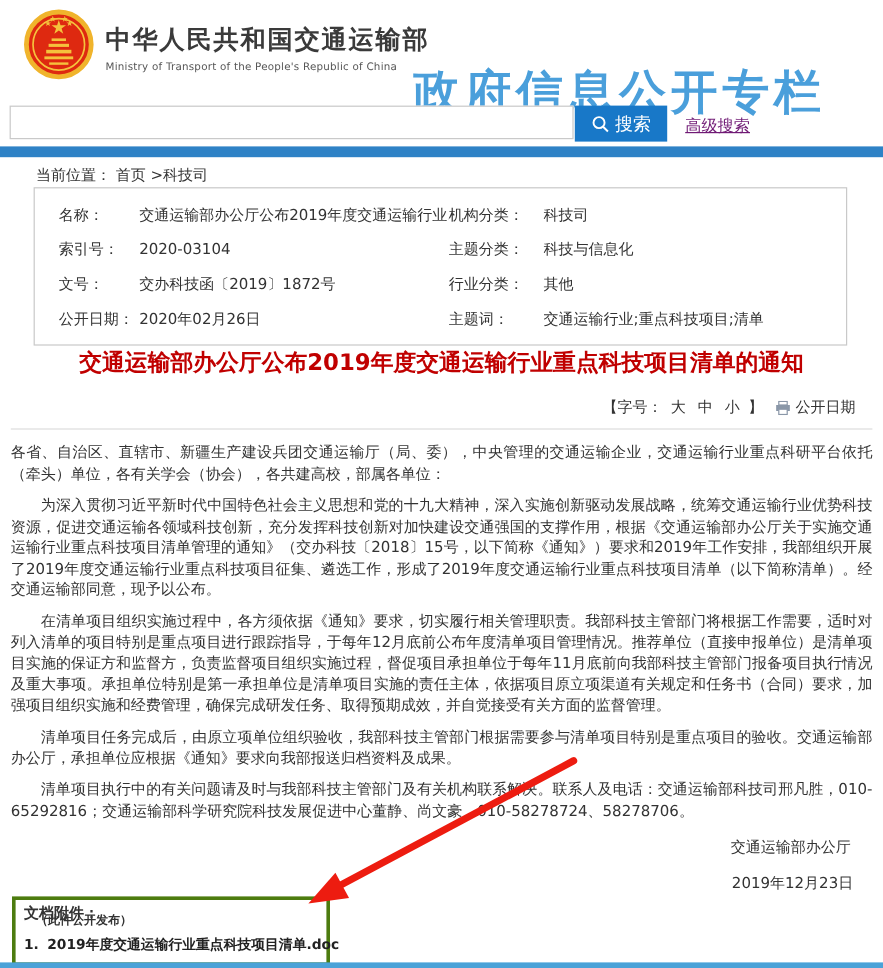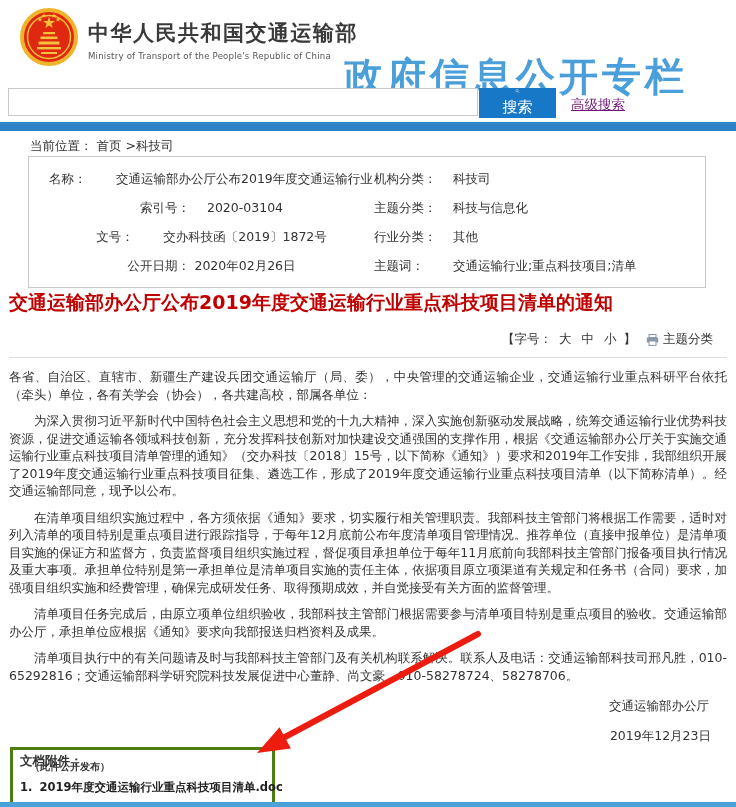--- a/index.html
+++ b/index.html
@@ -7,41 +7,41 @@
 
   
   .emblem{position:absolute;left:18px;top:7px;width:62px;height:64px;}
   .ministry{position:absolute;left:88px;top:19px;}
   .ministry-cn{font-size:21px;font-weight:bold;color:#3a3a3a;letter-spacing:1.5px;}
   .ministry-en{font-size:8.6px;color:#555;margin-top:4px;letter-spacing:.2px;}
   .column-title{position:absolute;left:344px;top:30px;font-size:39px;font-weight:bold;color:#4a9fdb;letter-spacing:4px;white-space:nowrap;margin-top:20px;}
 
   
   .search-input{position:absolute;left:8px;top:88px;width:452px;height:26px;border:1px solid #c9c9c9;padding:0 8px;font-size:13px;outline:none;}
-  .search-btn{position:absolute;left:479px;top:88px;width:77px;height:30px;background:#1878c8;border:none;color:#fff;font-size:15px;display:flex;align-items:center;justify-content:center;gap:5px;cursor:pointer;font-family:inherit;flex-direction:column;}
+  .search-btn{position:absolute;left:479px;top:88px;width:77px;height:30px;background:#1878c8;border:none;color:#fff;font-size:15px;display:flex;align-items:center;justify-content:center;gap:5px;cursor:pointer;font-family:inherit;}
   .advanced-link{position:absolute;left:571px;top:96px;font-size:13.5px;color:#701a75;text-decoration:underline;cursor:pointer;}
 
   .band-top{position:absolute;left:0;top:122px;width:736px;height:9px;background:#2e82c6;}
   .band-bottom{position:absolute;left:0;bottom:0;width:736px;height:5px;background:#4aa2d8;}
 
   .breadcrumb{position:absolute;left:30px;top:138px;font-size:12.5px;color:#333;}
   .breadcrumb a{color:#333;text-decoration:none;cursor:pointer;}
 
   
   .meta{position:absolute;left:28px;top:156px;width:678px;border:1px solid #c9c9c9;background:#fff;padding:8px 0 6px;box-sizing:border-box;}
   .meta-row{display:flex;align-items:center;height:29px;font-size:12.5px;}
-  .m-left{display:flex;width:345px;padding-left:20px;box-sizing:border-box;justify-content:center;}
+  .m-left{display:flex;width:345px;padding-left:20px;box-sizing:border-box;}
   .m-right{display:flex;flex:1;}
   .m-label-l{width:67px;flex:none;}
   .m-label-r{width:79px;flex:none;}
   .m-value{white-space:nowrap;overflow:hidden;}
 
   
   .article{position:absolute;left:9px;top:289px;width:718px;}
-  .doc-title{font-size:19px;font-weight:bold;color:#c00000;text-align:left;line-height:26px;margin:0;}
+  .doc-title{font-size:19px;font-weight:bold;color:#c00000;text-align:center;line-height:26px;margin:0;}
   .toolbar{display:flex;justify-content:flex-end;align-items:center;gap:4px;font-size:12.5px;margin-top:16px;padding-right:14px;color:#333;}
   .toolbar .sz{cursor:pointer;margin:0 3px;}
   .toolbar .print{cursor:pointer;margin-left:6px;display:flex;align-items:center;gap:4px;}
   .rule{border:none;border-top:1px solid #dcdcdc;margin:9px 0 10px;}
   .article p{font-size:12.5px;line-height:17.5px;text-align:justify;margin:0 0 9px;}
   .article p.indent{text-indent:2em;}
   .sig{ text-align:right;padding-right:18px;font-size:12.5px;margin-top:14px;}
   .date{text-align:right;padding-right:16px;font-size:12.5px;margin-top:13px;}
   .pub-note{font-size:10px;margin-top:15px;padding-left:21px;font-weight:bold;}
 
@@ -147,21 +147,21 @@
       <span class="sz">大</span>
       <span class="sz">中</span>
       <span class="sz">小</span>
       <span>】</span>
       <span class="print">
         <svg width="13" height="12" viewBox="0 0 13 12">
           <rect x="3" y="0.5" width="7" height="3" fill="none" stroke="#8a97a8" stroke-width="1"></rect>
           <rect x="0.8" y="3.5" width="11.4" height="5" fill="#8a97a8"></rect>
           <rect x="3" y="7" width="7" height="4.4" fill="#fff" stroke="#8a97a8" stroke-width="1"></rect>
         </svg>
-        <span>主题分类</span>
+        <span>公开日期</span>
       </span>
     </div>
     <hr class="rule">
     <p>各省、自治区、直辖市、新疆生产建设兵团交通运输厅（局、委），中央管理的交通运输企业，交通运输行业重点科研平台依托（牵头）单位，各有关学会（协会），各共建高校，部属各单位：</p>
     <p class="indent">为深入贯彻习近平新时代中国特色社会主义思想和党的十九大精神，深入实施创新驱动发展战略，统筹交通运输行业优势科技资源，促进交通运输各领域科技创新，充分发挥科技创新对加快建设交通强国的支撑作用，根据《交通运输部办公厅关于实施交通运输行业重点科技项目清单管理的通知》（交办科技〔2018〕15号，以下简称《通知》）要求和2019年工作安排，我部组织开展了2019年度交通运输行业重点科技项目征集、遴选工作，形成了2019年度交通运输行业重点科技项目清单（以下简称清单）。经交通运输部同意，现予以公布。</p>
     <p class="indent">在清单项目组织实施过程中，各方须依据《通知》要求，切实履行相关管理职责。我部科技主管部门将根据工作需要，适时对列入清单的项目特别是重点项目进行跟踪指导，于每年12月底前公布年度清单项目管理情况。推荐单位（直接申报单位）是清单项目实施的保证方和监督方，负责监督项目组织实施过程，督促项目承担单位于每年11月底前向我部科技主管部门报备项目执行情况及重大事项。承担单位特别是第一承担单位是清单项目实施的责任主体，依据项目原立项渠道有关规定和任务书（合同）要求，加强项目组织实施和经费管理，确保完成研发任务、取得预期成效，并自觉接受有关方面的监督管理。</p>
     <p class="indent">清单项目任务完成后，由原立项单位组织验收，我部科技主管部门根据需要参与清单项目特别是重点项目的验收。交通运输部办公厅，承担单位应根据《通知》要求向我部报送归档资料及成果。</p>
     <p class="indent">清单项目执行中的有关问题请及时与我部科技主管部门及有关机构联系解决。联系人及电话：交通运输部科技司邢凡胜，010-65292816；交通运输部科学研究院科技发展促进中心董静、尚文豪，010-58278724、58278706。</p>
     <div class="sig">交通运输部办公厅</div>
     <div class="date">2019年12月23日</div>

